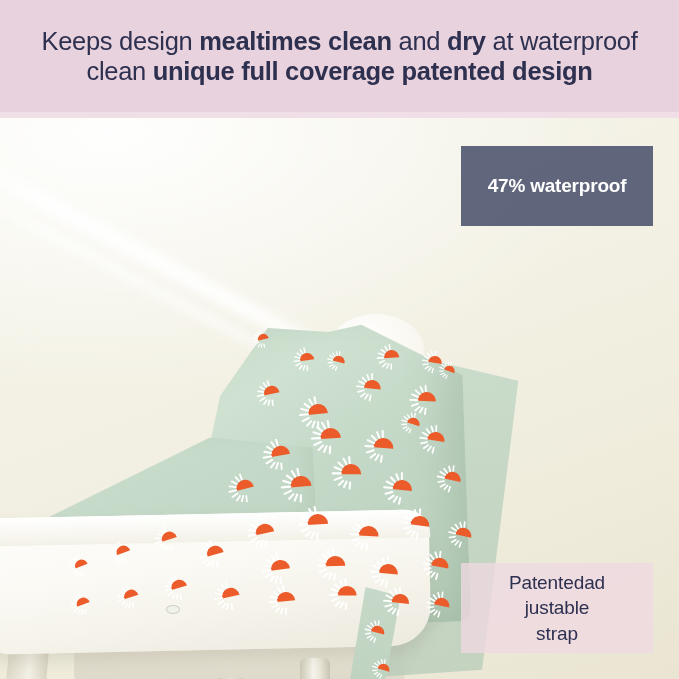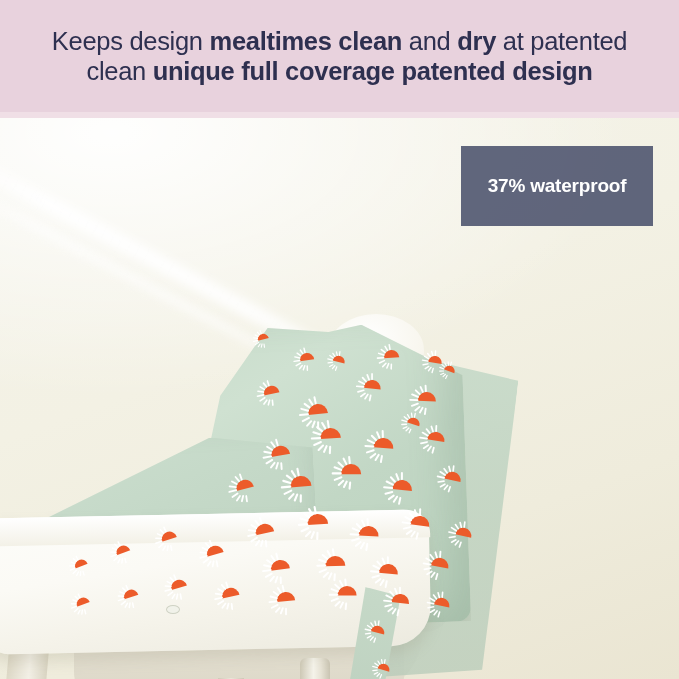--- a/index.html
+++ b/index.html
@@ -260,21 +260,21 @@
   #badge-4 { top: 452px; height: 96px; }
   #badge-5 { top: 563px; height: 90px; }
 </style>
 </head>
 <body>
 
 <div id="page">
 
   <div id="header-banner">
     <div id="headline">
-      <span>Keeps design </span><b>mealtimes clean</b><span> and </span><b>dry</b><span> at patented</span><br>
+      <span>Keeps design </span><b>mealtimes clean</b><span> and </span><b>dry</b><span> at waterproof</span><br>
       <span>clean </span><b>unique full coverage patented design</b>
     </div>
   </div>
   <div id="header-underline"></div>
 
   <div id="photo-stage">
     <div class="wall-glow"></div>
     <div class="light-streak"></div>
     <div class="light-streak two"></div>
 
@@ -810,16 +810,19 @@
           <i class="ray" style="height:10px;background:#ffffff;transform:translateX(-50%) rotate(-90deg) translateY(-9px)"></i>
           <i class="ray" style="height:9.2px;background:#ffffff;transform:translateX(-50%) rotate(-69deg) translateY(-9px)"></i>
           <i class="ray" style="height:8.4px;background:#ffffff;transform:translateX(-50%) rotate(-48deg) translateY(-9px)"></i>
           <i class="ray" style="height:7.6px;background:#ffffff;transform:translateX(-50%) rotate(-27deg) translateY(-9px)"></i>
           <i class="ray" style="height:7.6px;background:#ffffff;transform:translateX(-50%) rotate(-6deg) translateY(-9px)"></i>
         </div>
       </div>
   </div>
 
   <div class="badge dark" id="badge-1">
-    <span>37% waterproof</span>
+    <span>47% waterproof</span>
   </div>
+  <div class="badge light" id="badge-5">
+    <span>Patentedad<br>justable<br>strap</span>
+  </div>
 
 </div>
 
 </body></html>

